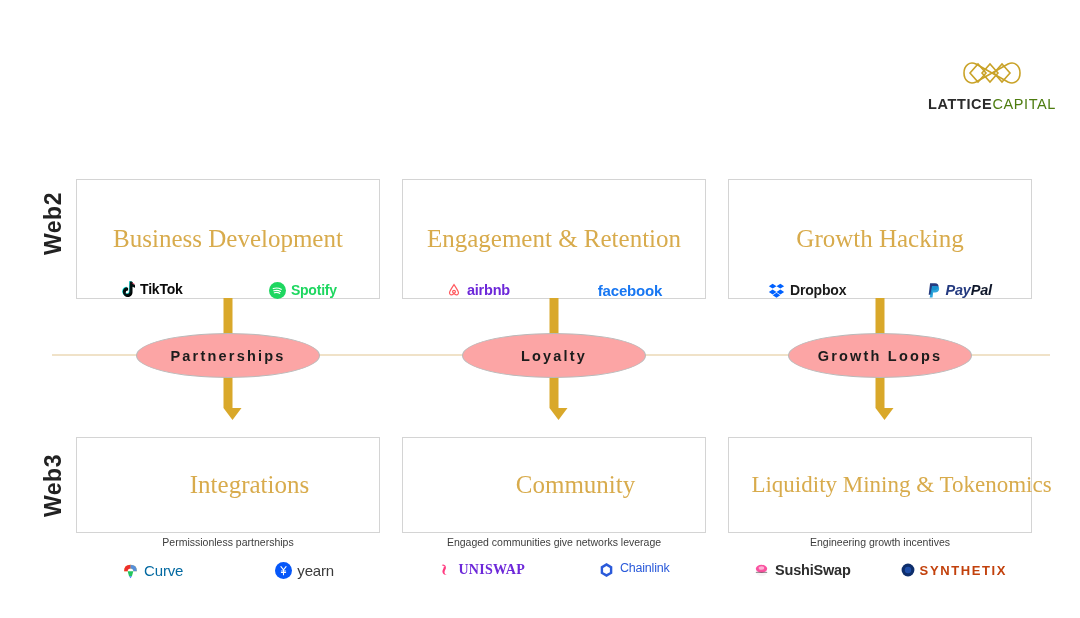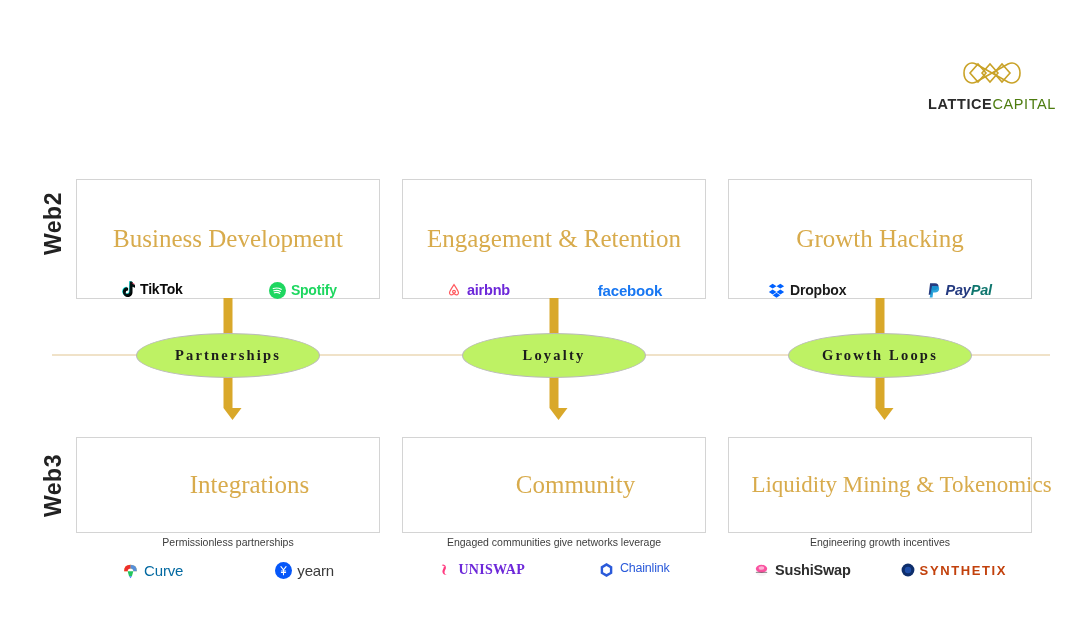--- a/index.html
+++ b/index.html
@@ -143,26 +143,25 @@
   
   .pill {
     position: absolute;
     top: 333px;
     left: 50%;
     transform: translateX(-50%);
     width: 182px;
     height: 43px;
     border-radius: 50%;
     border: 1px solid #b9b9b9;
-    background: #bef264;
+    background: #fca5a5;
     display: flex;
     align-items: center;
     justify-content: center;
     z-index: 3;
-    font-family: Liberation Serif, serif;
   }
   .pill-label {
     font-size: 14.5px;
     font-weight: 700;
     color: #1c1c1c;
     letter-spacing: 2.2px;
     white-space: nowrap;
   }
 </style>
 </head>
@@ -321,21 +320,21 @@
       </span>
       <span class="logo-text" style="color:#1b1b1b">Dropbox</span>
     </div>
     <div class="logo">
       <span class="logo-mark">
         <svg width="14" height="17" viewBox="0 0 20 24">
           <path d="M4.4 1.5h7.1c3.4 0 5.4 1.9 4.9 5.1-.5 3.3-3 5-6.3 5H7.6L6.6 18H2.4z" fill="#253B80"></path>
           <path d="M7.2 5.6h6c2.9 0 4.6 1.7 4.1 4.6-.5 3-2.8 4.6-5.9 4.6h-2.6L7.9 22H3.8z" fill="#179BD7" opacity=".9"></path>
         </svg>
       </span>
-      <span class="logo-text" style="font-style:italic;font-size:14.5px"><span style="color:#253b80">Pay</span><span style="color:#0f766e">Pal</span></span>
+      <span class="logo-text" style="font-style:italic;font-size:14.5px"><span style="color:#253b80">Pay</span><span style="color:#0f172a">Pal</span></span>
     </div>
   </div>
   <div class="arrow arrow-top">
       <div class="shaft"></div>
     </div>
   <div class="pill">
     <span class="pill-label">Growth Loops</span>
   </div>
   <div class="arrow arrow-bottom">
       <div class="shaft"></div>

